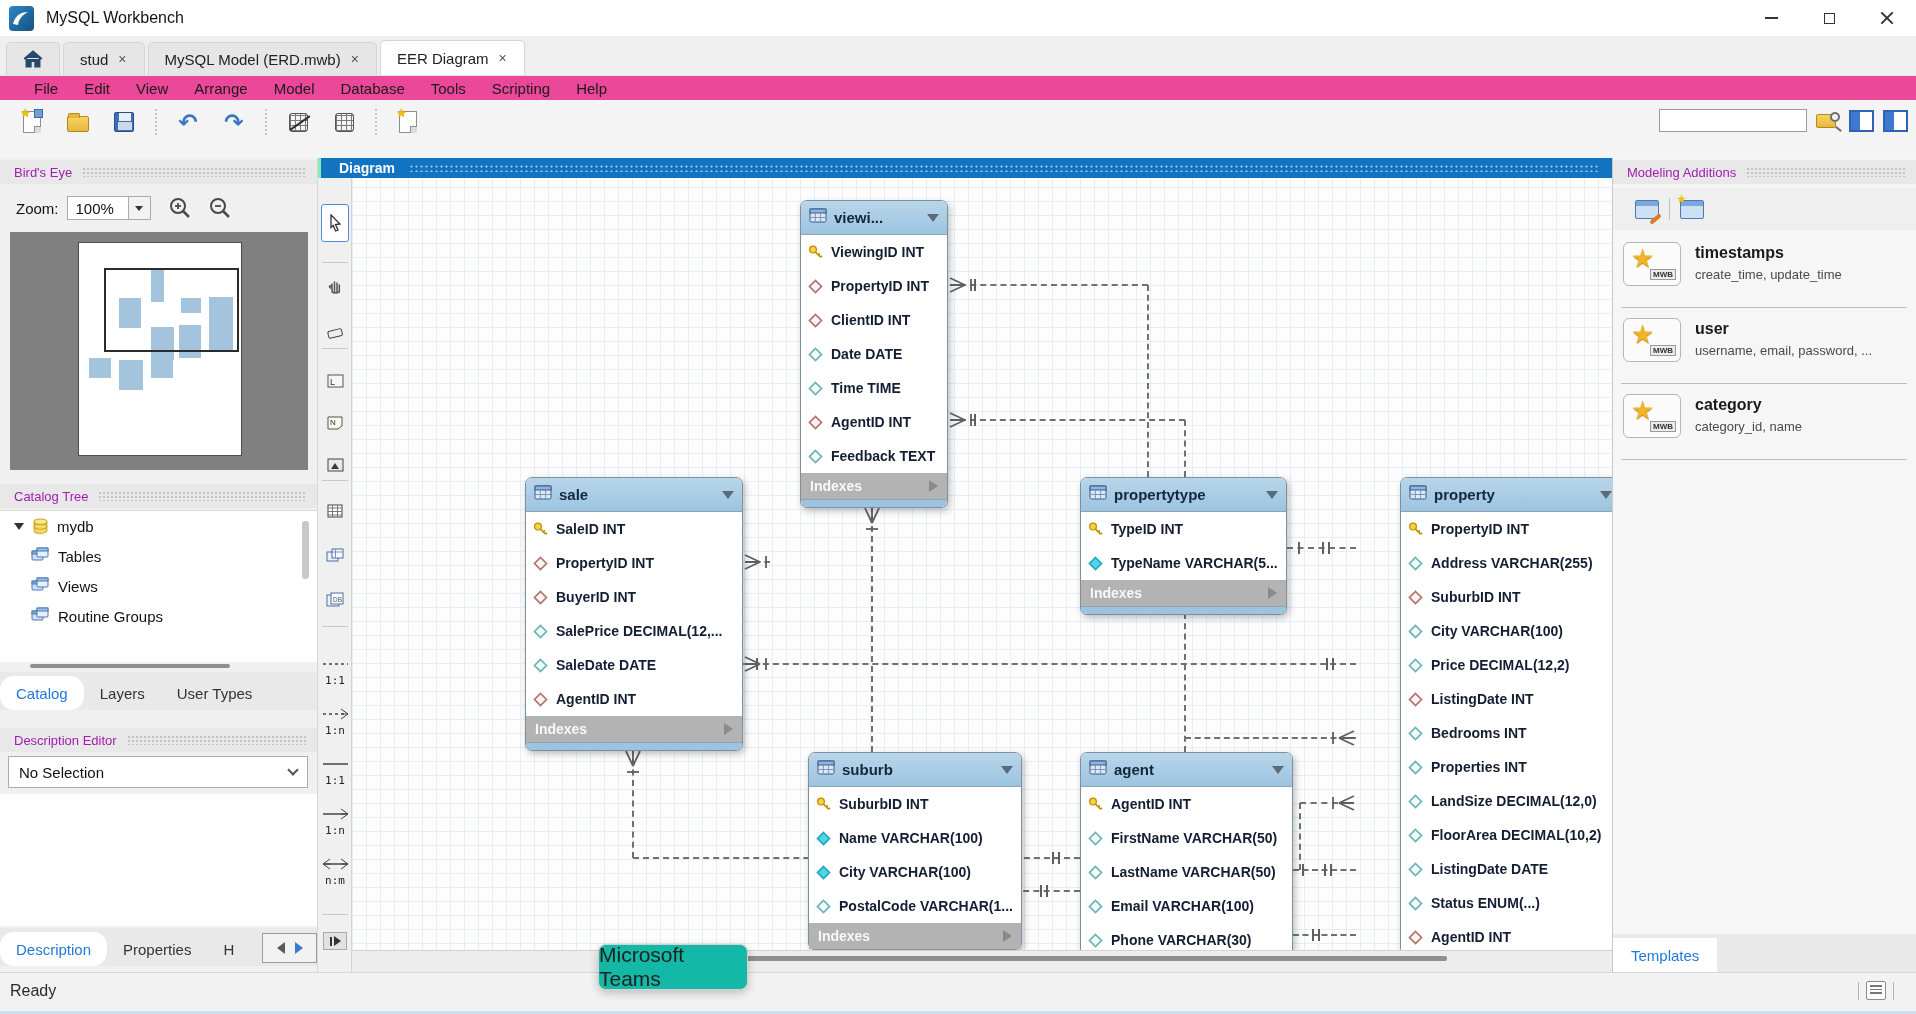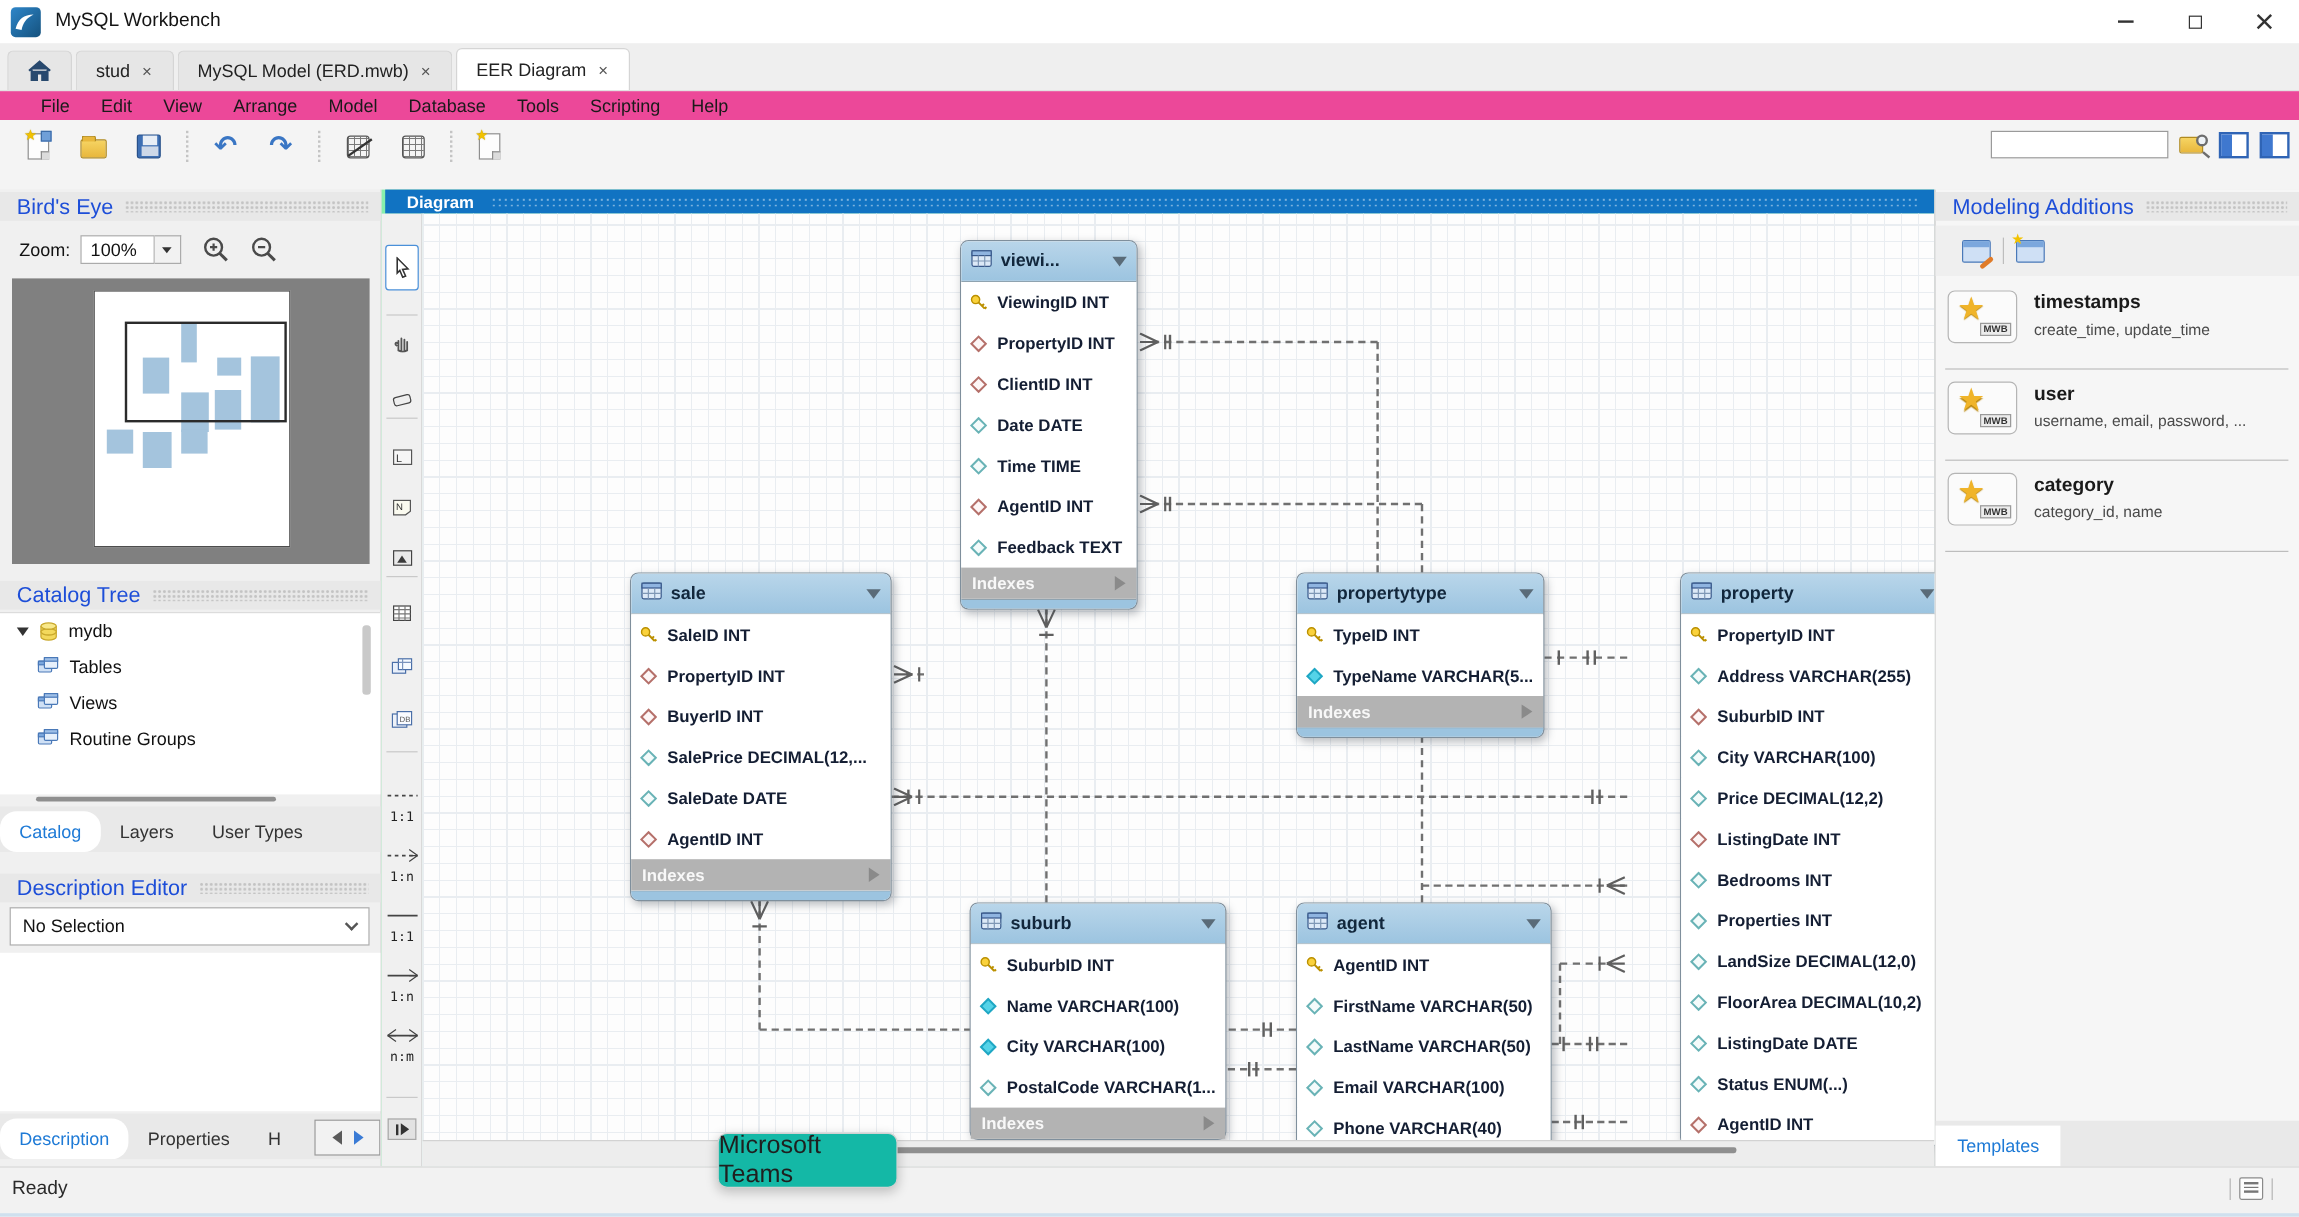--- a/index.html
+++ b/index.html
@@ -58,21 +58,21 @@
   .icon-fsearch .m { position:absolute; right:0; top:0; width:10px; height:10px; border:2px solid #6d6d6d; border-radius:50%; background:#eef2f6; }
   .icon-fsearch .h { position:absolute; right:-2px; bottom:0; width:7px; height:2px; background:#6d6d6d; transform:rotate(40deg); }
   .icon-panel { width:25px; height:22px; border:2px solid #2f64b5; background:#fff; position:relative; }
   .icon-panel i { position:absolute; top:0; bottom:0; background:#3f78cf; }
   .icon-panel.l i { left:0; width:9px; } .icon-panel.r i { left:0; width:9px; }
 
   
   .main { position:absolute; left:0; top:158px; width:1916px; height:814px; display:flex; }
   .left-panel { width:318px; height:814px; background:#f0f0f0; position:relative; border-right:1px solid #d8d8d8; }
   .panel-h { position:absolute; left:0; width:100%; height:24px; background:#e8e8e8; display:flex; align-items:center; padding:0 0 0 14px; }
-  .panel-h .t { font-size:18px; color:#1d4ed8; white-space:nowrap; }
+  .panel-h .t { font-size:13px; color:#a21caf; white-space:nowrap; }
   .panel-h .dots { flex:1; height:10px; margin:0 10px;
     background-image:radial-gradient(#c3c3c3 1px,transparent 1.3px); background-size:4px 4px; }
 
   .zoomrow { position:absolute; left:0; top:30px; width:100%; height:40px; display:flex; align-items:center; padding-left:16px; gap:8px; }
   .zoomrow .lbl { font-size:15px; color:#111; }
   .zoom-dd { width:62px; height:24px; background:#fff; border:1px solid #ababab; font-size:15px; color:#111; display:flex; align-items:center; padding-left:8px; }
   .zoom-dd-btn { width:22px; height:24px; background:#f2f2f2; border:1px solid #ababab; border-left:none; display:flex; align-items:center; justify-content:center; }
   .carat { width:0; height:0; border-left:4px solid transparent; border-right:4px solid transparent; border-top:5px solid #333; }
 
   .minimap { position:absolute; left:10px; top:74px; width:298px; height:238px; background:#808080; }
@@ -867,21 +867,21 @@
               </svg>
             </span>
             <span>Email VARCHAR(100)</span>
           </div>
           <div class="erd-row">
             <span style="display:flex">
               <svg width="15" height="15" viewBox="0 0 15 15">
                 <path d="M7.5 1.5 L13.5 7.5 L7.5 13.5 L1.5 7.5 Z" fill="#f4fbfb" stroke="#69b3b6" stroke-width="1.7"></path>
               </svg>
             </span>
-            <span>Phone VARCHAR(40)</span>
+            <span>Phone VARCHAR(30)</span>
           </div>
         </div>
         <div class="seg h" style="left: 608px; top: 106px; width: 188px;"></div>
         <div class="seg h" style="left: 608px; top: 241px; width: 225px;"></div>
         <div class="seg h" style="left: 391px; top: 485px; width: 613px;"></div>
         <div class="seg h" style="left: 935px; top: 369px; width: 69px;"></div>
         <div class="seg h" style="left: 281px; top: 679px; width: 447px;"></div>
         <div class="seg h" style="left: 600px; top: 712px; width: 128px;"></div>
         <div class="seg h" style="left: 833px; top: 559px; width: 171px;"></div>
         <div class="seg h" style="left: 941px; top: 691px; width: 63px;"></div>

